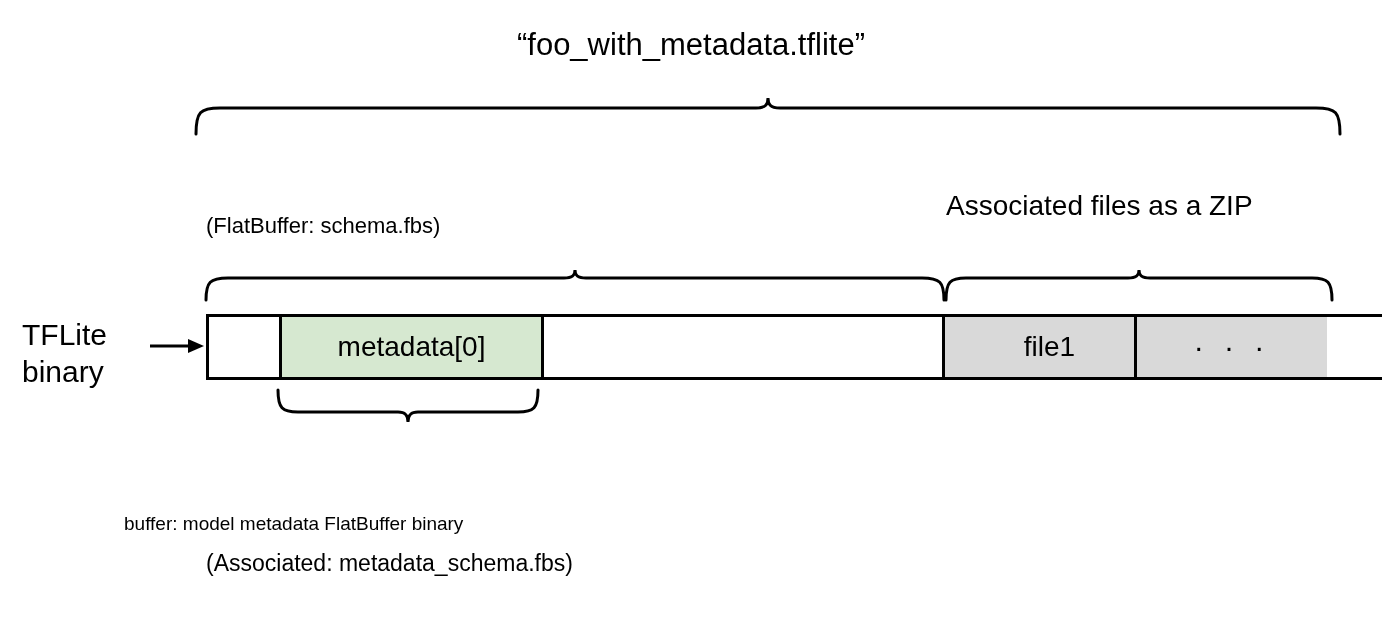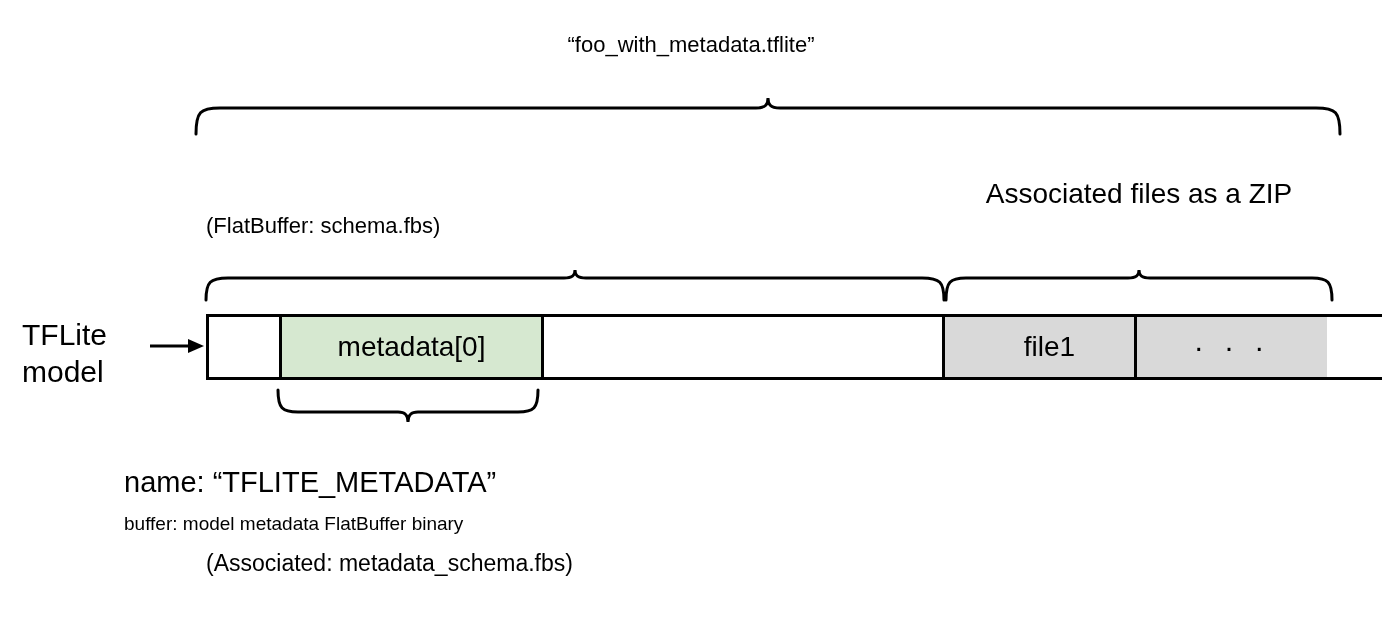--- a/index.html
+++ b/index.html
@@ -19,41 +19,41 @@
   .txt {
     position: absolute;
     white-space: pre;
     color: #000;
   }
   
   #title-main {
     left: 0; top: 26px;
     width: 1382px;
     text-align: center;
-    font-size: 22px;
+    font-size: 31px;
     line-height: 38px;
   }
   #label-model-file {
     left: 206px; top: 170px;
     width: 736px;
     text-align: center;
     font-size: 29px;
     line-height: 36px;
   }
   #label-model-file-sub {
     left: 206px; top: 212px;
     width: 736px;
     text-align: left;
     font-size: 22px;
     line-height: 28px;
   }
   #label-zip {
-    left: 946px; top: 176px;
+    left: 946px; top: 188px;
     width: 386px;
-    text-align: center;
+    text-align: left;
     font-size: 28px;
     line-height: 36px;
   }
   
   #left-label {
     left: 22px; top: 316px;
     width: 130px;
     text-align: left;
     font-size: 30px;
     line-height: 37px;
@@ -141,21 +141,21 @@
     <path d="M6 32 C6 14, 10 10, 28 10 L364 10 C373 10, 375 7, 375 2
              C375 7, 377 10, 386 10 L722 10 C740 10, 744 14, 744 32" stroke="#000" stroke-width="3" fill="none" stroke-linecap="round"></path>
   </svg>
 
   <svg class="brace" id="brace-right" width="400" height="34" viewBox="0 0 400 34" fill="none">
     <path d="M6 32 C6 14, 10 10, 26 10 L188 10 C197 10, 199 7, 199 2
              C199 7, 201 10, 210 10 L372 10 C388 10, 392 14, 392 32" stroke="#000" stroke-width="3" fill="none" stroke-linecap="round"></path>
   </svg>
 
   <div class="txt" id="left-label">TFLite
-model</div>
+binary</div>
   <svg id="arrow" viewBox="0 0 56 18" fill="none">
     <path d="M0 9 L40 9" stroke="#000" stroke-width="3"></path>
     <path d="M38 2 L54 9 L38 16 Z" fill="#000"></path>
   </svg>
 
   <div id="bar">
     <div class="cell" id="cell-head">
       <span></span>
     </div>
     <div class="cell" id="cell-metadata" style="background:#d6e8d0;">
@@ -170,17 +170,16 @@
     <div class="cell" id="cell-more" style="background:#d9d9d9;">
       <span class="dots">· · ·</span>
     </div>
   </div>
 
   <svg class="brace" id="brace-meta" width="276" height="40" viewBox="0 0 276 40" fill="none">
     <path d="M6 2 C6 20, 10 24, 26 24 L126 24 C134 24, 136 28, 136 34
              C136 28, 138 24, 146 24 L246 24 C262 24, 266 20, 266 2" stroke="#000" stroke-width="3" fill="none" stroke-linecap="round"></path>
   </svg>
 
-  <div class="txt" id="ann-name">name: “TFLITE_METADATA”</div>
   <div class="txt" id="ann-buffer">buffer: model metadata FlatBuffer binary</div>
   <div class="txt" id="ann-schema">(Associated: metadata_schema.fbs)</div>
 
 </div>
 
 </body></html>

